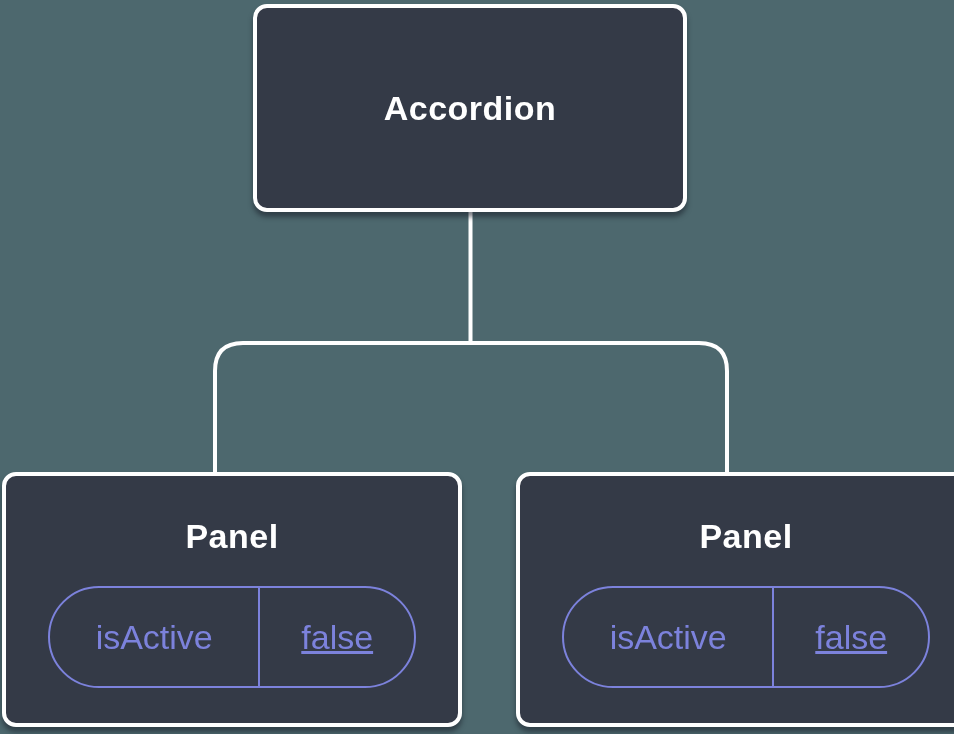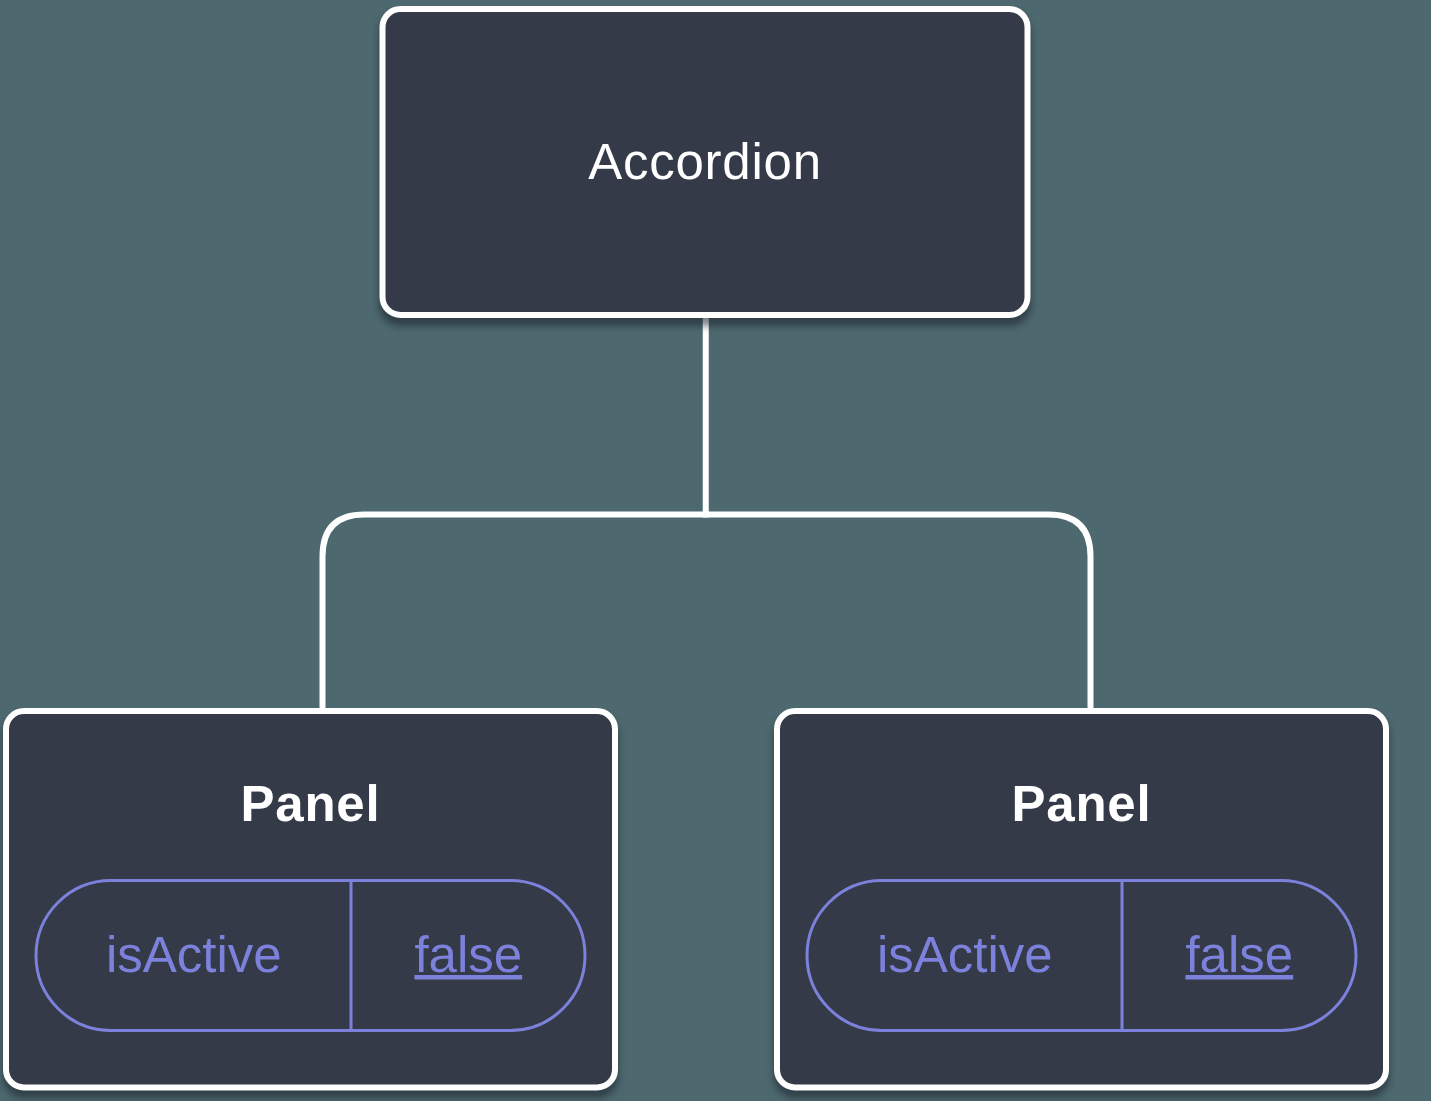--- a/index.html
+++ b/index.html
@@ -48,26 +48,26 @@
     top: 4px;
     width: 434px;
     height: 208px;
     display: flex;
     align-items: center;
     justify-content: center;
   }
   .node-label {
     color: #ffffff;
     font-size: 34px;
-    font-weight: 400;
+    font-weight: 700;
     letter-spacing: 0.5px;
   }
   .node-panel {
     top: 472px;
-    width: 410px;
+    width: 460px;
     height: 255px;
     display: flex;
     flex-direction: column;
     align-items: center;
   }
   .node-panel-left  { left: 2px; }
   .node-panel-right { left: 516px; }
   .panel-title {
     margin-top: 38px;
     color: #ffffff;

